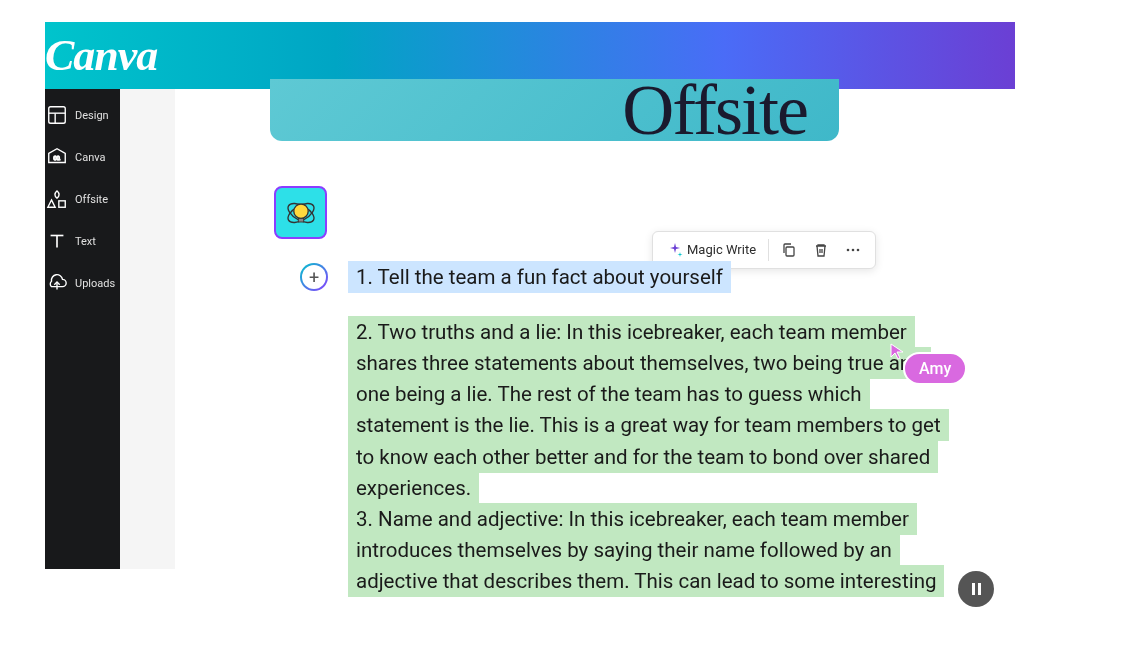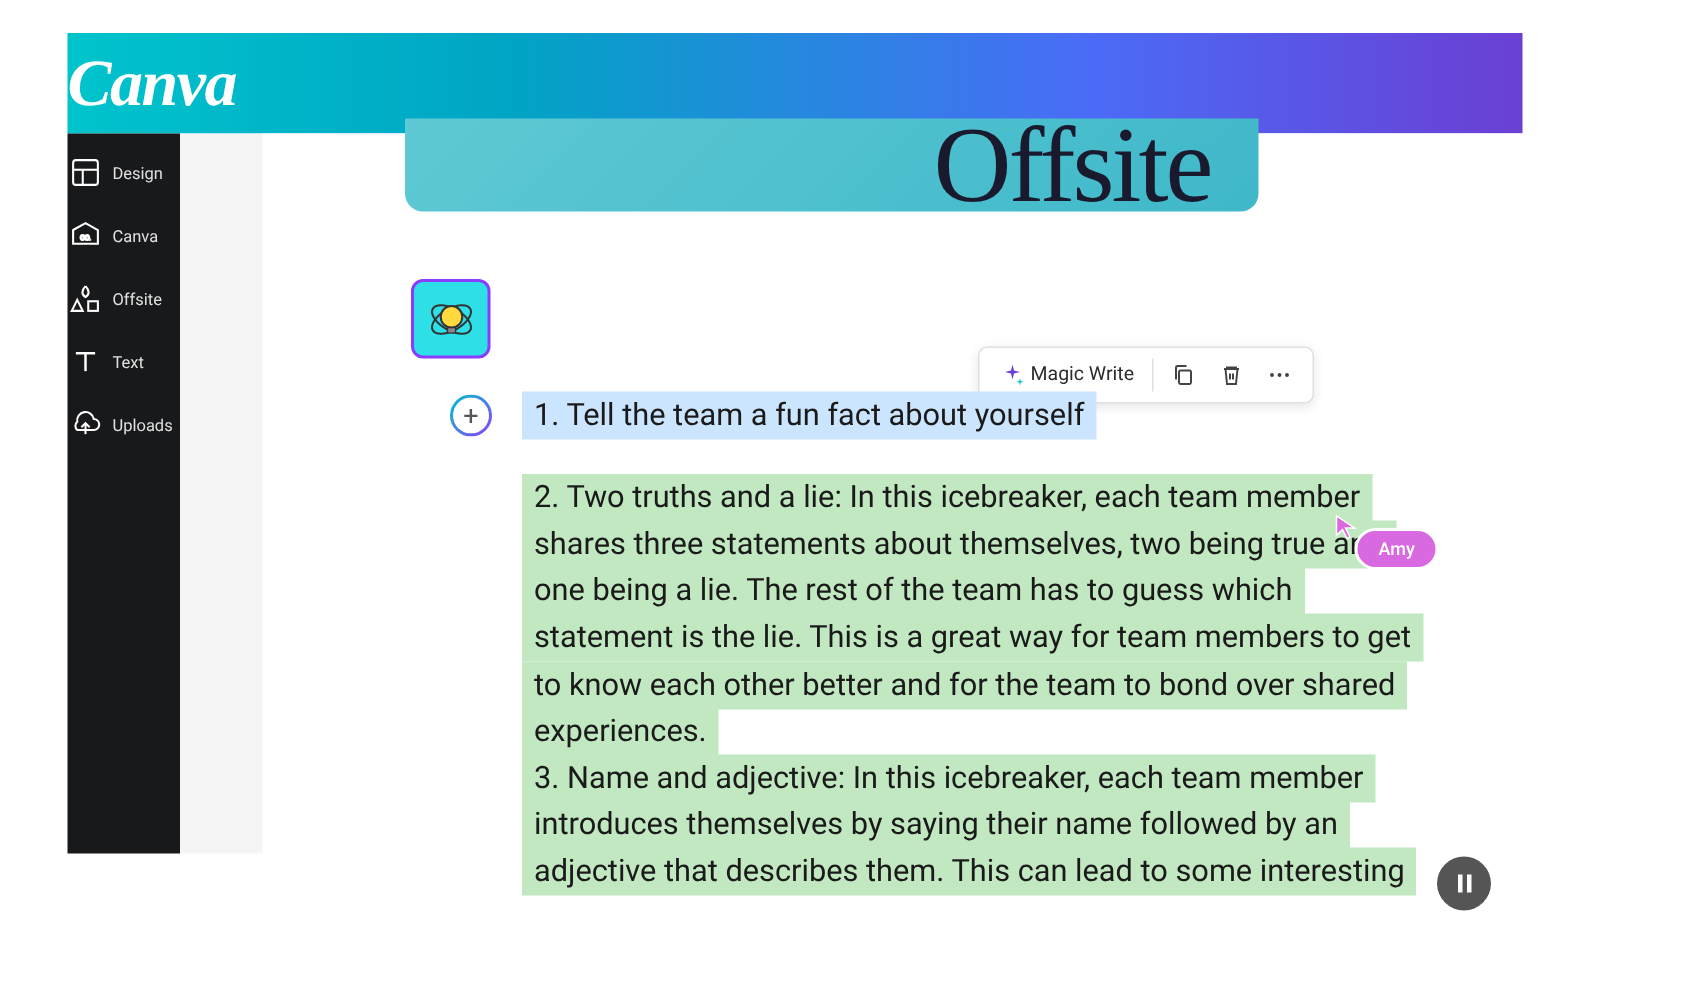--- a/index.html
+++ b/index.html
@@ -212,21 +212,21 @@
       top: 253px;
       z-index: 10;
     }
     
     .user-badge {
       position: absolute;
       left: 14px;
       top: 10px;
       background: #d969e0;
       color: #fff;
-      font-size: 12px;
+      font-size: 16px;
       font-weight: 500;
       padding: 5px 14px;
       border-radius: 18px;
       border: 2px solid #fff;
     }
     
     .pause-button {
       position: absolute;
       right: 128px;
       bottom: 48px;

